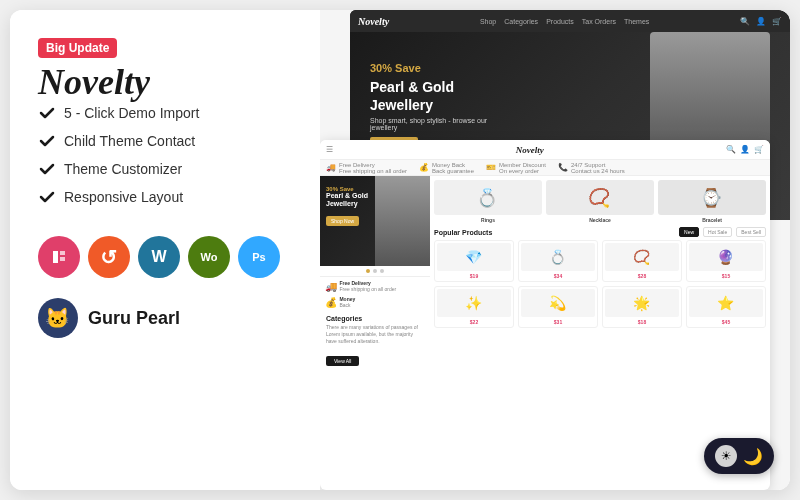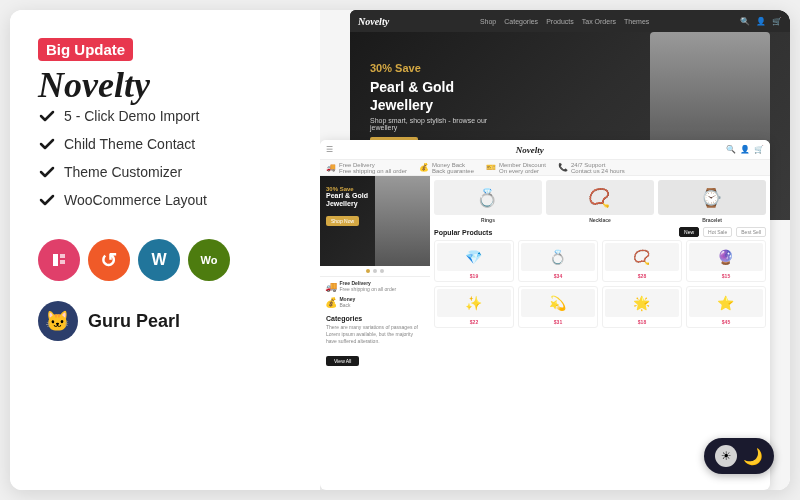--- a/index.html
+++ b/index.html
@@ -38,21 +38,21 @@
     .badge-title-row {
       display: flex;
       align-items: flex-start;
       gap: 10px;
       margin-bottom: 6px;
     }
 
     .big-update-badge {
       background: #e8374e;
       color: #fff;
-      font-size: 15px;
+      font-size: 12px;
       font-weight: 700;
       padding: 3px 8px;
       border-radius: 4px;
       white-space: nowrap;
       margin-top: 4px;
     }
 
     .logo-text {
       font-size: 36px;
       font-weight: 900;
@@ -571,35 +571,36 @@
       <li>
         <svg class="check-icon" viewBox="0 0 18 18" fill="none">
           <polyline points="3,9 7,13 15,5" stroke="#1a1a1a" stroke-width="2.5" stroke-linecap="round" stroke-linejoin="round"></polyline>
         </svg>
         <span>Theme Customizer</span>
       </li>
       <li>
         <svg class="check-icon" viewBox="0 0 18 18" fill="none">
           <polyline points="3,9 7,13 15,5" stroke="#1a1a1a" stroke-width="2.5" stroke-linecap="round" stroke-linejoin="round"></polyline>
         </svg>
-        <span>WooCommerce Layout</span>
+        <span>Responsive Layout</span>
       </li>
     </ul>
 
     <div class="tech-icons">
       <div class="tech-icon elementor">
         <svg width="18" height="18" viewBox="0 0 18 18">
             <rect x="3" y="3" width="5" height="12" fill="#fff"></rect>
             <rect x="10" y="3" width="5" height="4" fill="#fff" opacity="0.7"></rect>
             <rect x="10" y="9" width="5" height="4" fill="#fff" opacity="0.7"></rect>
           </svg>
       </div>
       <div class="tech-icon revolution" style="font-size:20px;">↺</div>
       <div class="tech-icon wordpress" style="font-size:16px; font-weight:900;">W</div>
       <div class="tech-icon woo" style="font-size:11px; font-weight:900;">Wo</div>
+      <div class="tech-icon photoshop" style="font-size:11px; font-weight:900;">Ps</div>
     </div>
 
     <div class="author-row">
       <div class="author-icon">
         <span style="font-size:20px;">🐱</span>
       </div>
       <span class="author-label">Guru Pearl</span>
     </div>
   </div>
 

